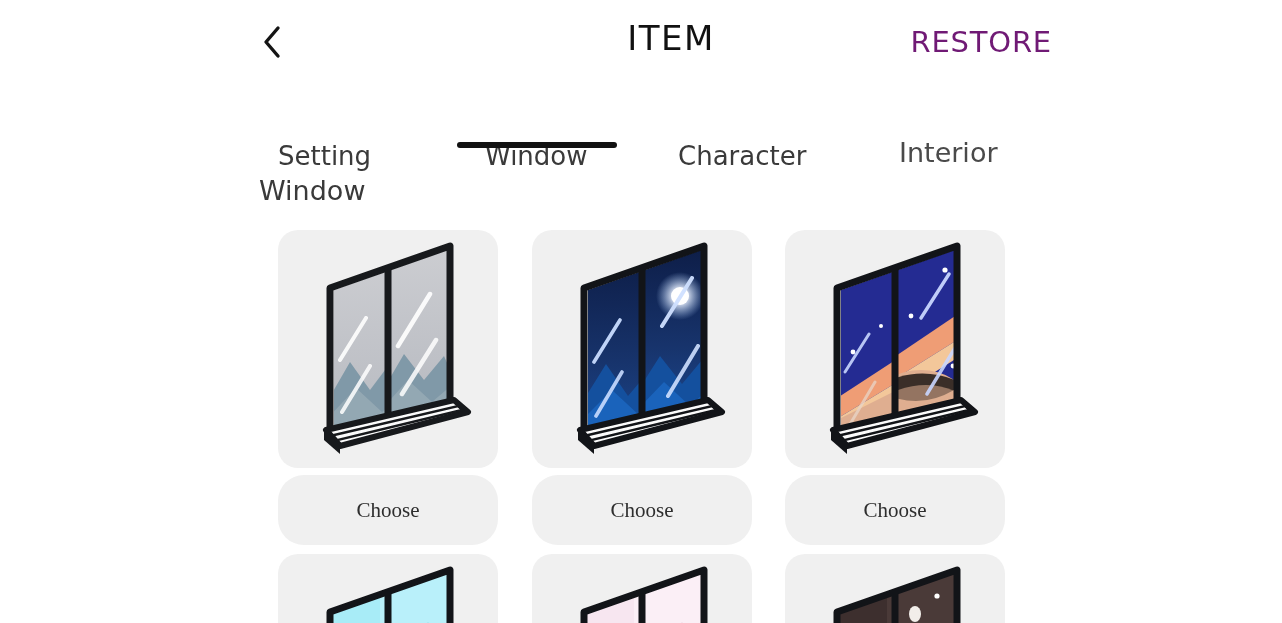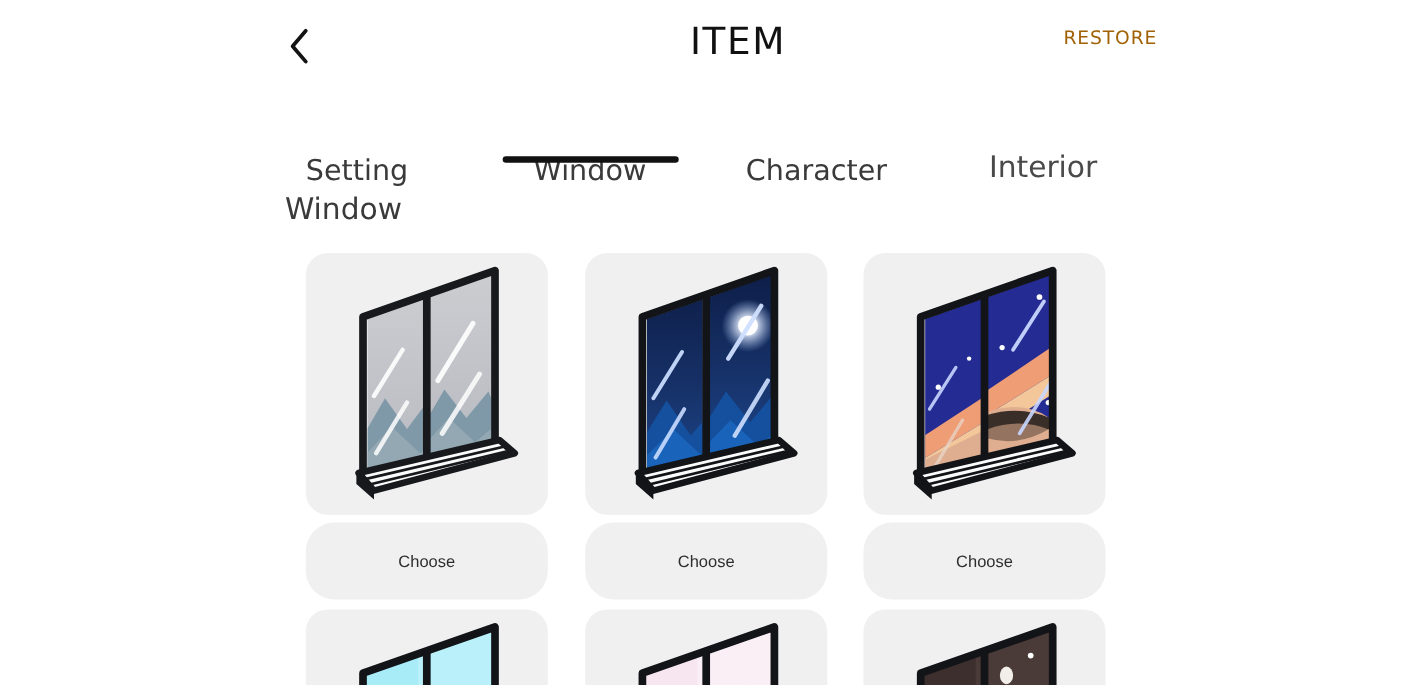--- a/index.html
+++ b/index.html
@@ -55,23 +55,23 @@
     font-weight: 400;
     color: #111111;
     font-family: "DejaVu Sans", sans-serif;
     margin-left: 30px;
   }
 
   .restore-btn {
     position: absolute;
     right: 230px;
     top: 25px;
-    font-size: 17px;
+    font-size: 29px;
     letter-spacing: 0.8px;
-    color: #a16207;
+    color: #701a75;
     cursor: pointer;
     white-space: nowrap;
   }
 
   
   .tabs {
     position: absolute;
     left: 248px;
     top: 98px;
     width: 800px;
@@ -145,25 +145,25 @@
 
   .choose-btn {
     margin-top: 7px;
     width: 220px;
     height: 70px;
     background: #f0f0f0;
     border-radius: 26px;
     display: flex;
     align-items: center;
     justify-content: center;
-    font-size: 15px;
+    font-size: 21px;
     color: #2e2e2e;
     cursor: pointer;
     border: none;
-    font-family: Liberation Sans, sans-serif;
+    font-family: Liberation Serif, serif;
   }
 
   .win-svg { display: block; width: 220px; height: 238px; }
 </style>
 </head>
 <body>
 
 <div class="screen">
 
   <div class="header">

